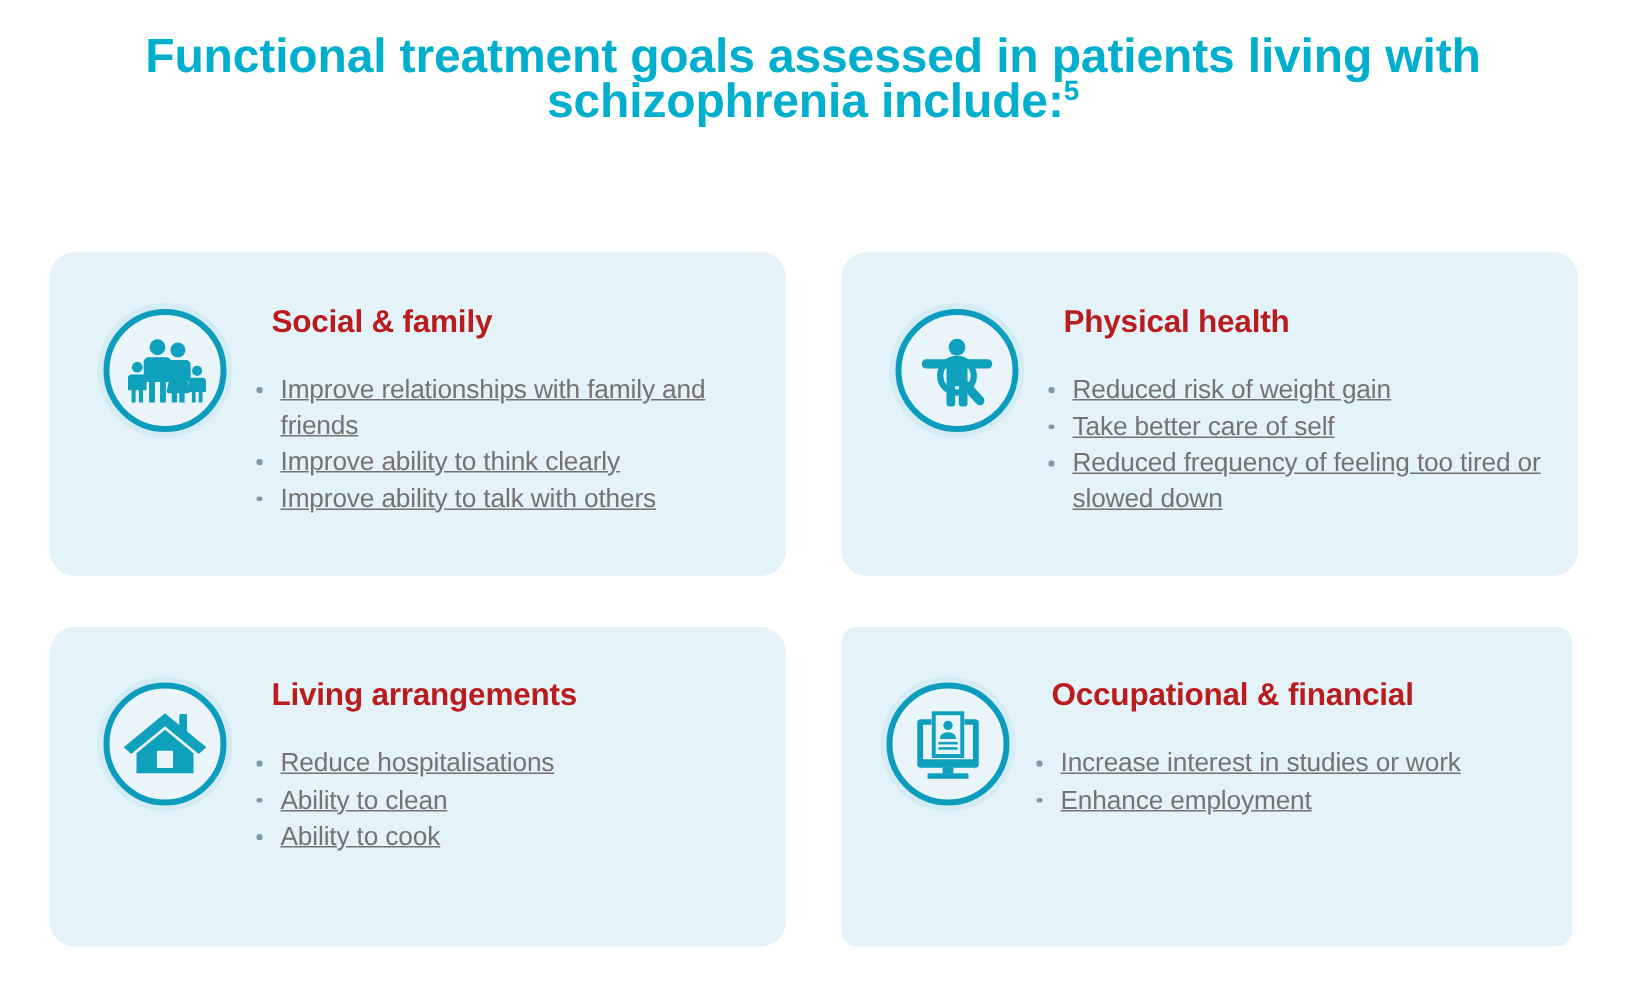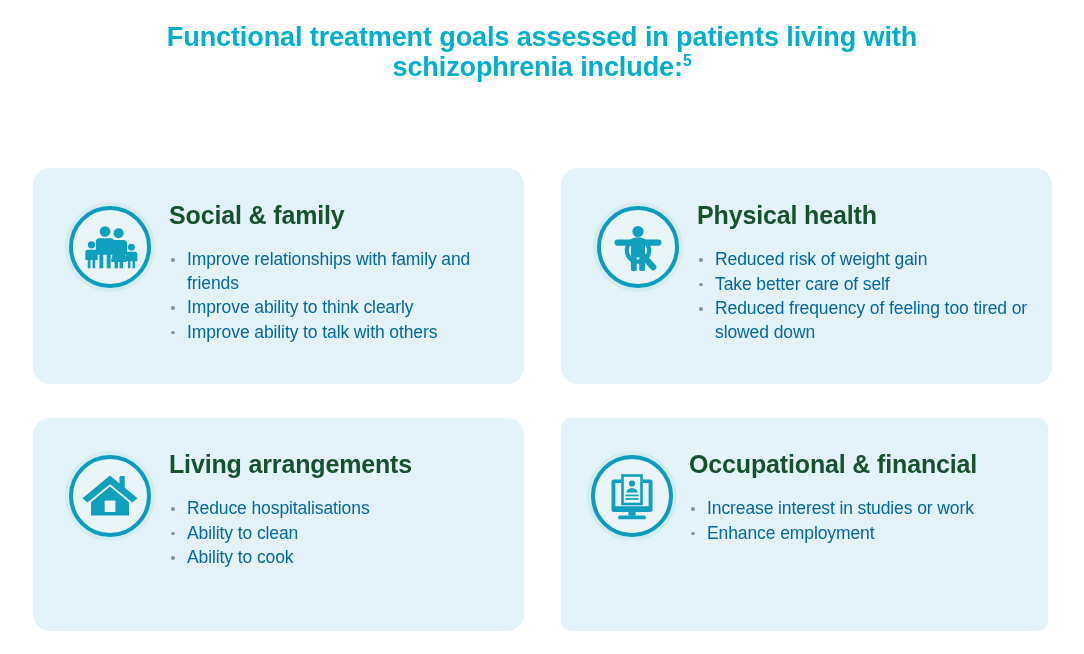--- a/index.html
+++ b/index.html
@@ -23,21 +23,21 @@
   }
 
   
   .title {
     position: absolute;
     left: 92px;
     top: 22px;
     width: 900px;
     text-align: center;
     color: #00AFCE;
-    font-size: 27px;
+    font-size: 32px;
     font-weight: bold;
     line-height: 30px;
     letter-spacing: -0.1px;
   }
   .title sup {
     font-size: 0.58em;
     vertical-align: super;
     line-height: 0;
     font-weight: bold;
   }
@@ -105,41 +105,42 @@
   
   .card-body {
     position: absolute;
   }
   .card.c1 .card-body { left: 136px; top: 36px; width: 340px; }
   .card.c2 .card-body { left: 136px; top: 36px; width: 345px; }
   .card.c3 .card-body { left: 136px; top: 35px; width: 340px; }
   .card.c4 .card-body { left: 128px; top: 35px; width: 350px; }
 
   .card-heading {
-    color: #14532d;
-    font-size: 25px;
+    color: #b91c1c;
+    font-size: 21px;
     font-weight: bold;
-    margin: 0 0 22px 0;
+    margin: 0 0 22px 12px;
     letter-spacing: -0.15px;
     line-height: 22px;
   }
 
   .bullets {
     list-style: none;
     margin: 0;
     padding: 0;
   }
   .bullets li {
     position: relative;
     padding-left: 18px;
-    color: #0369a1;
+    color: #737373;
     font-size: 17.5px;
     line-height: 23.5px;
     margin-bottom: 1px;
     letter-spacing: -0.1px;
+    text-decoration: underline;
   }
   .bullets li .dot {
     position: absolute;
     left: 2px;
     top: 10px;
     width: 3.5px;
     height: 3.5px;
     border-radius: 50%;
     background: #7E98A8;
   }

